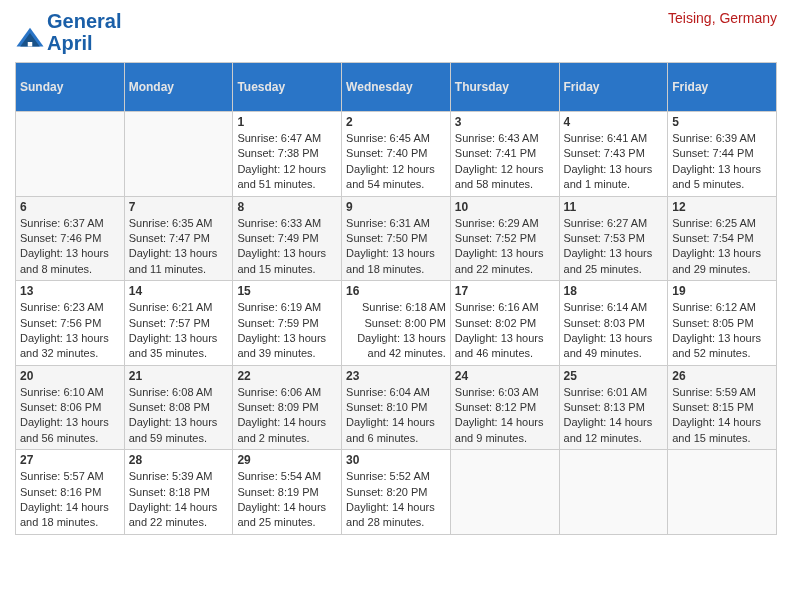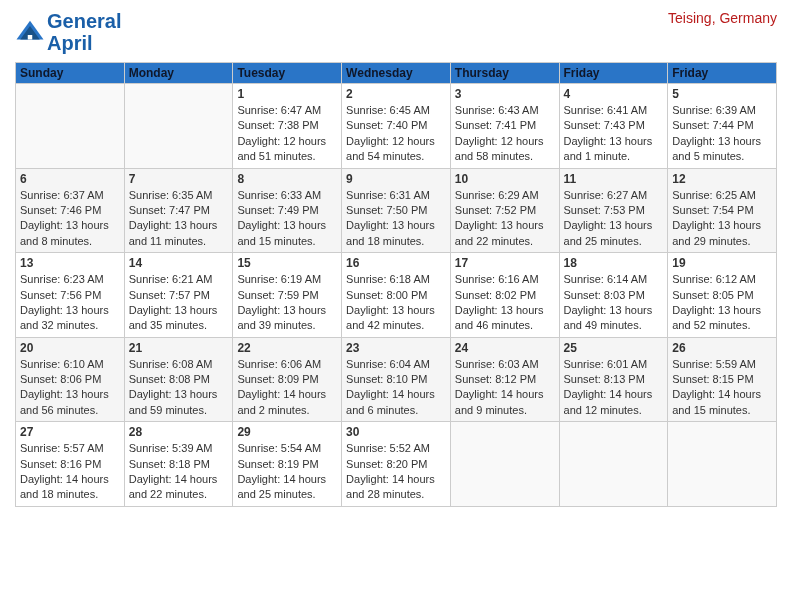--- a/index.html
+++ b/index.html
@@ -17,21 +17,21 @@
       padding: 10px 15px;
     }
     .header {
       display: flex;
       justify-content: space-between;
       align-items: flex-start;
       margin-bottom: 8px;
     }
     .logo {
       display: flex;
-      align-items: center;
+      align-items: flex-end;
     }
     .logo-text {
       font-size: 20px;
       font-weight: bold;
       color: #1a5fa8;
       line-height: 1.1;
     }
     .logo-icon {
       width: 30px;
       height: 30px;
@@ -49,24 +49,24 @@
       font-size: 14px;
       color: #b91c1c;
     }
     .calendar {
       width: 100%;
       border-collapse: collapse;
       table-layout: fixed;
     }
     .calendar th {
       background: #2a75c7;
-      color: #0f172a;
+      color: #e5e5e5;
       font-size: 12px;
       font-weight: bold;
-      padding: 3px 4px;
+      padding: 17px 4px;
       text-align: left;
       border: 1px solid #ccc;
     }
     .calendar td {
       border: 1px solid #ccc;
       vertical-align: top;
       padding: 3px 4px;
       font-size: 9.5px;
       color: #333;
       height: 80px;
@@ -237,21 +237,21 @@
           </td>
           <td>
             <span class="day-number">15</span>
             <div class="day-info" style="white-space: pre-line;">Sunrise: 6:19 AM
 Sunset: 7:59 PM
 Daylight: 13 hours
 and 39 minutes.</div>
           </td>
           <td>
             <span class="day-number">16</span>
-            <div class="day-info" style="white-space: pre-line;">Sunrise: 6:18 AM
+            <div class="day-info" style="white-space: pre-line; text-align: right;">Sunrise: 6:18 AM
 Sunset: 8:00 PM
 Daylight: 13 hours
 and 42 minutes.</div>
           </td>
           <td>
             <span class="day-number">17</span>
             <div class="day-info" style="white-space: pre-line;">Sunrise: 6:16 AM
 Sunset: 8:02 PM
 Daylight: 13 hours
 and 46 minutes.</div>

